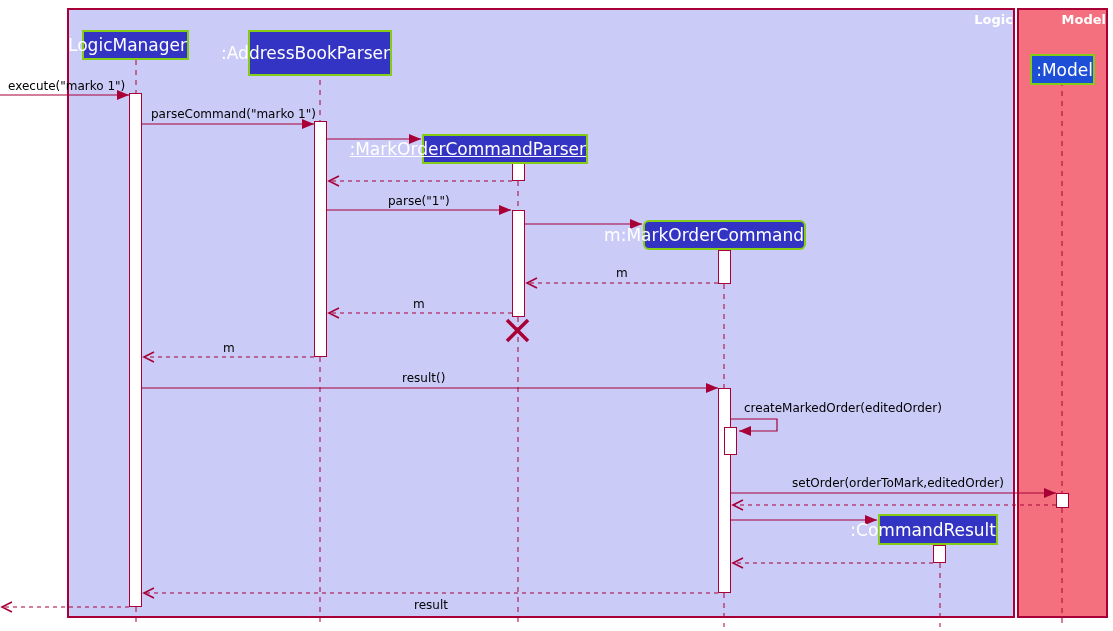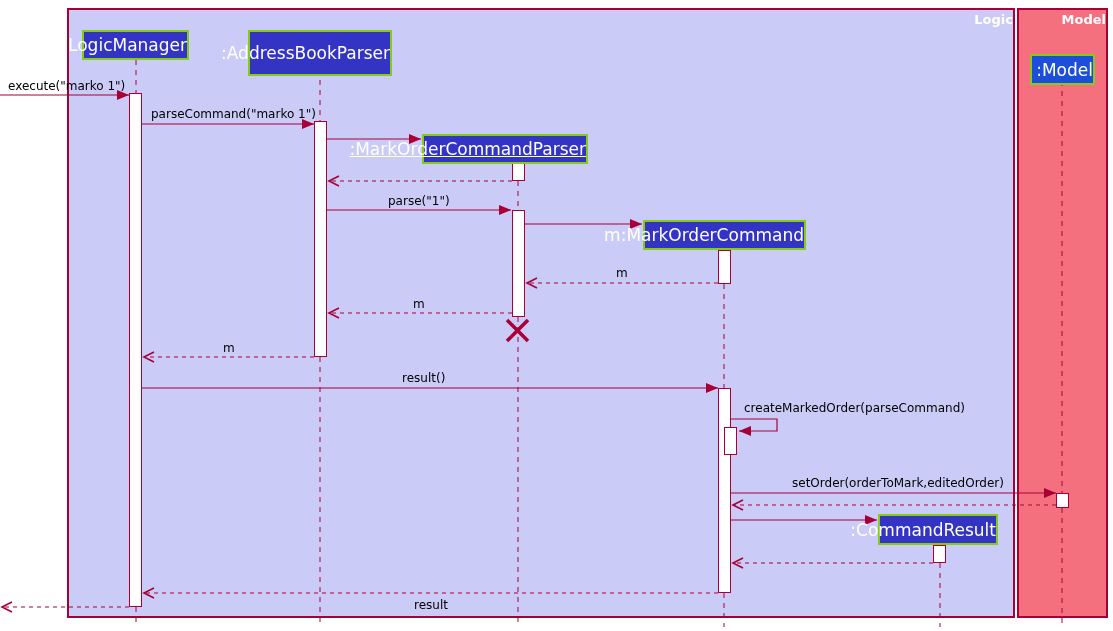--- a/index.html
+++ b/index.html
@@ -177,34 +177,34 @@
 
   <div class="pbox" style="left:82px; top:30px; width:107px; height:30px;">
     <span>:LogicManager</span>
   </div>
   <div class="pbox" style="left:248px; top:30px; width:144px; height:46px;">
     <span>:AddressBookParser</span>
   </div>
   <div class="pbox" style="left:422px; top:134px; width:166px; height:30px;text-decoration:underline;">
     <span>:MarkOrderCommandParser</span>
   </div>
-  <div class="pbox" style="left:643px; top:220px; width:163px; height:30px;">
+  <div class="pbox" style="left:643px; top:220px; width:163px; height:30px;border-radius:6px;">
     <span>m:MarkOrderCommand</span>
   </div>
   <div class="pbox" style="left:878px; top:514px; width:120px; height:31px;">
     <span>:CommandResult</span>
   </div>
   <div class="pbox model-box" style="left:1030px; top:30px; width:65px; height:31px;">
     <span>:Model</span>
   </div>
 
   <div class="mlabel" style="left:8px; top:79px;">execute("marko 1")</div>
   <div class="mlabel" style="left:151px; top:107px;">parseCommand("marko 1")</div>
   <div class="mlabel" style="left:388px; top:194px;">parse("1")</div>
   <div class="mlabel" style="left:616px; top:266px;">m</div>
   <div class="mlabel" style="left:413px; top:297px;">m</div>
   <div class="mlabel" style="left:223px; top:341px;">m</div>
   <div class="mlabel" style="left:402px; top:371px;">result()</div>
-  <div class="mlabel" style="left:744px; top:401px;">createMarkedOrder(parseCommand)</div>
+  <div class="mlabel" style="left:744px; top:401px;">createMarkedOrder(editedOrder)</div>
   <div class="mlabel" style="left:792px; top:476px;">setOrder(orderToMark,editedOrder)</div>
   <div class="mlabel" style="left:414px; top:598px;">result</div>
 
 </div>
 
 </body></html>

